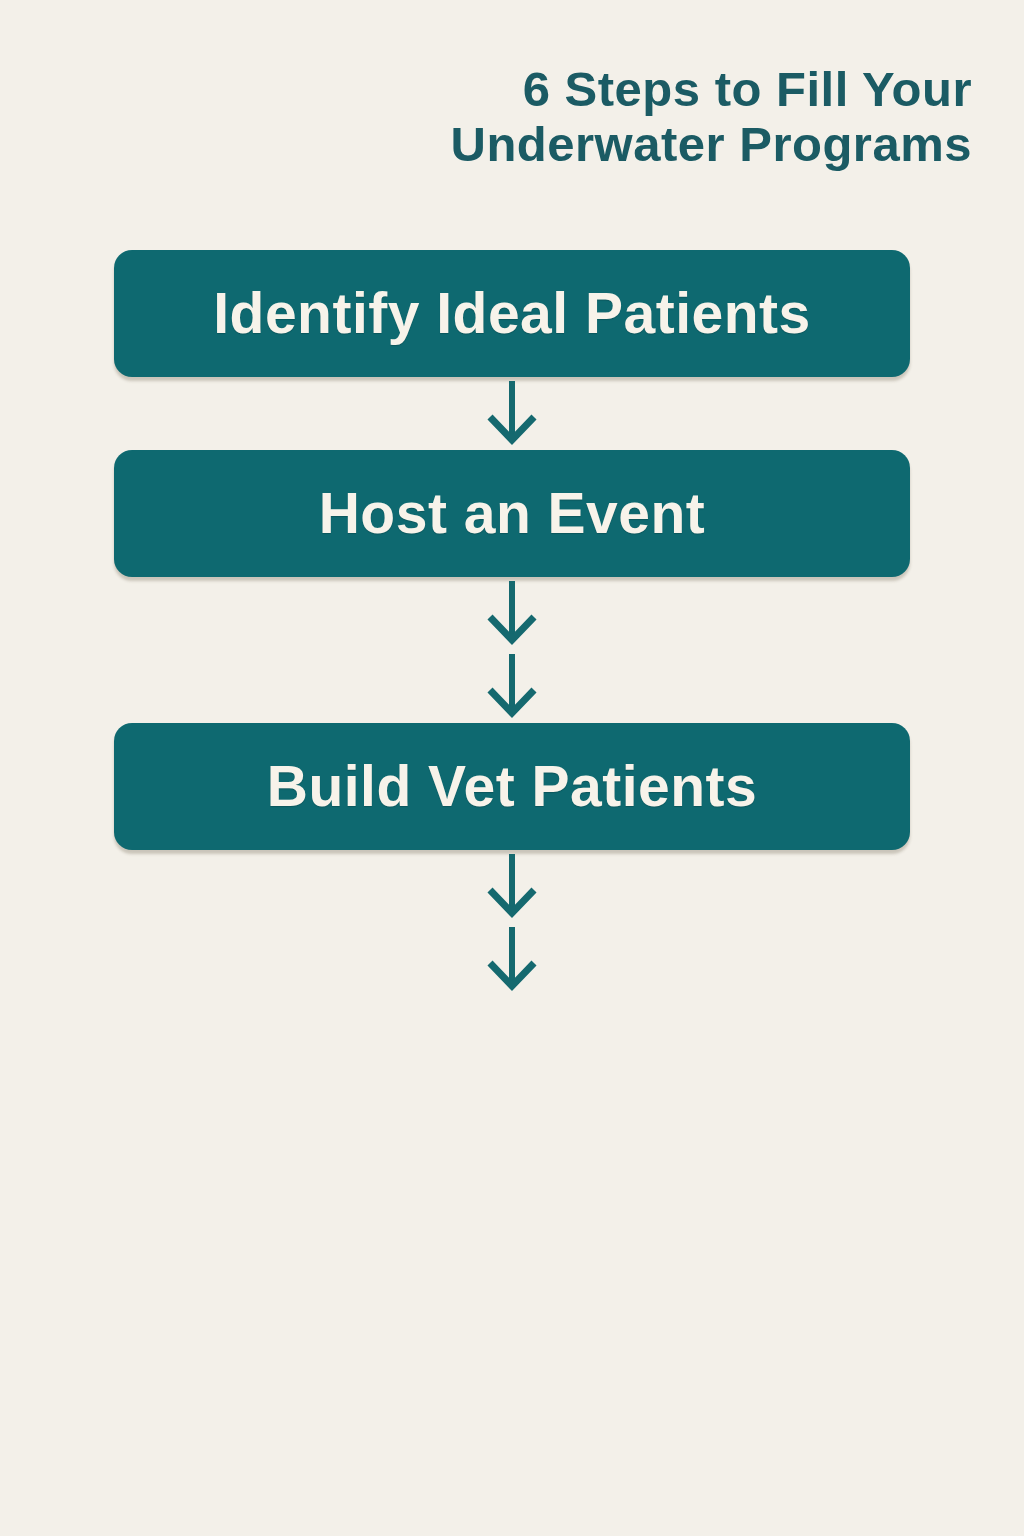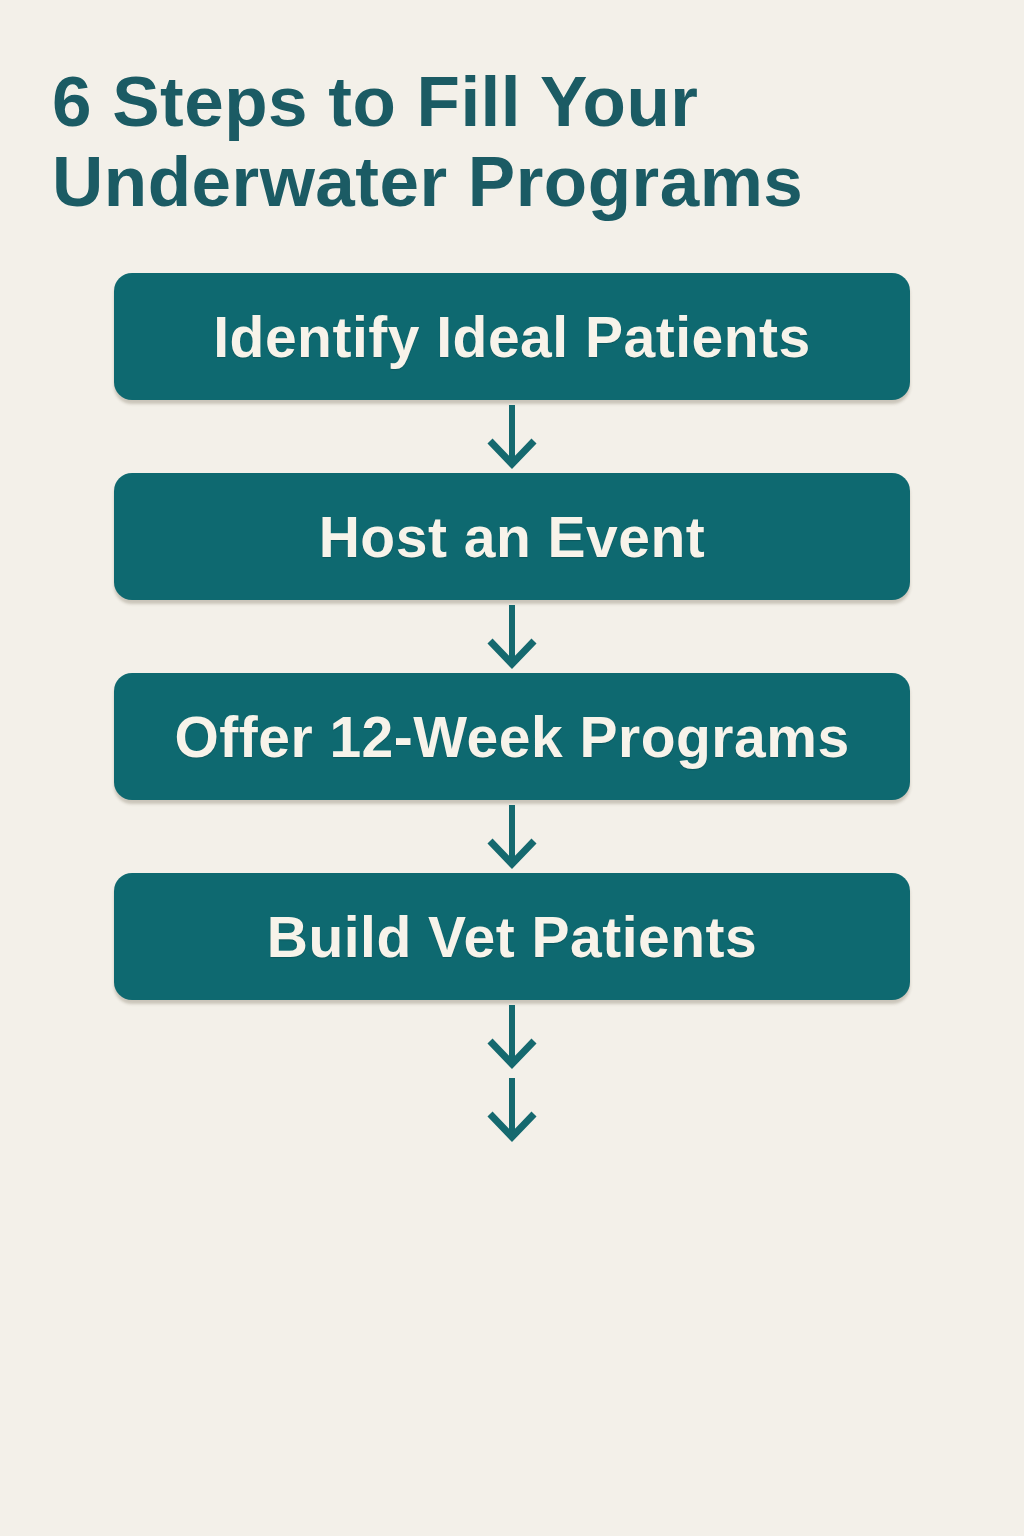--- a/index.html
+++ b/index.html
@@ -23,29 +23,29 @@
     position: relative;
     width: 1024px;
     height: 1536px;
     display: flex;
     flex-direction: column;
     align-items: center;
   }
   .title {
     margin-top: 62px;
     width: 920px;
-    text-align: left;
+    text-align: right;
     color: var(--title-color);
-    font-size: 71px;
+    font-size: 49px;
     font-weight: 700;
     line-height: 1.12;
     letter-spacing: 0.5px;
   }
   .flow {
-    margin-top: 52px;
+    margin-top: 78px;
     display: flex;
     flex-direction: column;
     align-items: center;
   }
   .step-box {
     width: 796px;
     height: 127px;
     background: var(--accent-color);
     border-radius: 18px;
     display: flex;
@@ -99,23 +99,20 @@
       <span class="step-label">Host an Event</span>
     </div>
 
     <div class="arrow-wrap">
       <svg width="62" height="66" viewBox="0 0 62 66" fill="none" stroke="currentColor">
         <line x1="31" y1="1" x2="31" y2="56" stroke-width="6"></line>
         <polyline points="9,37 31,60 53,37" stroke-width="7" fill="none"></polyline>
       </svg>
     </div>
 
-    <div class="step-box">
-      <span class="step-label">Offer 12-Week Programs</span>
-    </div>
 
     <div class="arrow-wrap">
       <svg width="62" height="66" viewBox="0 0 62 66" fill="none" stroke="currentColor">
         <line x1="31" y1="1" x2="31" y2="56" stroke-width="6"></line>
         <polyline points="9,37 31,60 53,37" stroke-width="7" fill="none"></polyline>
       </svg>
     </div>
 
     <div class="step-box">
       <span class="step-label">Build Vet Patients</span>

